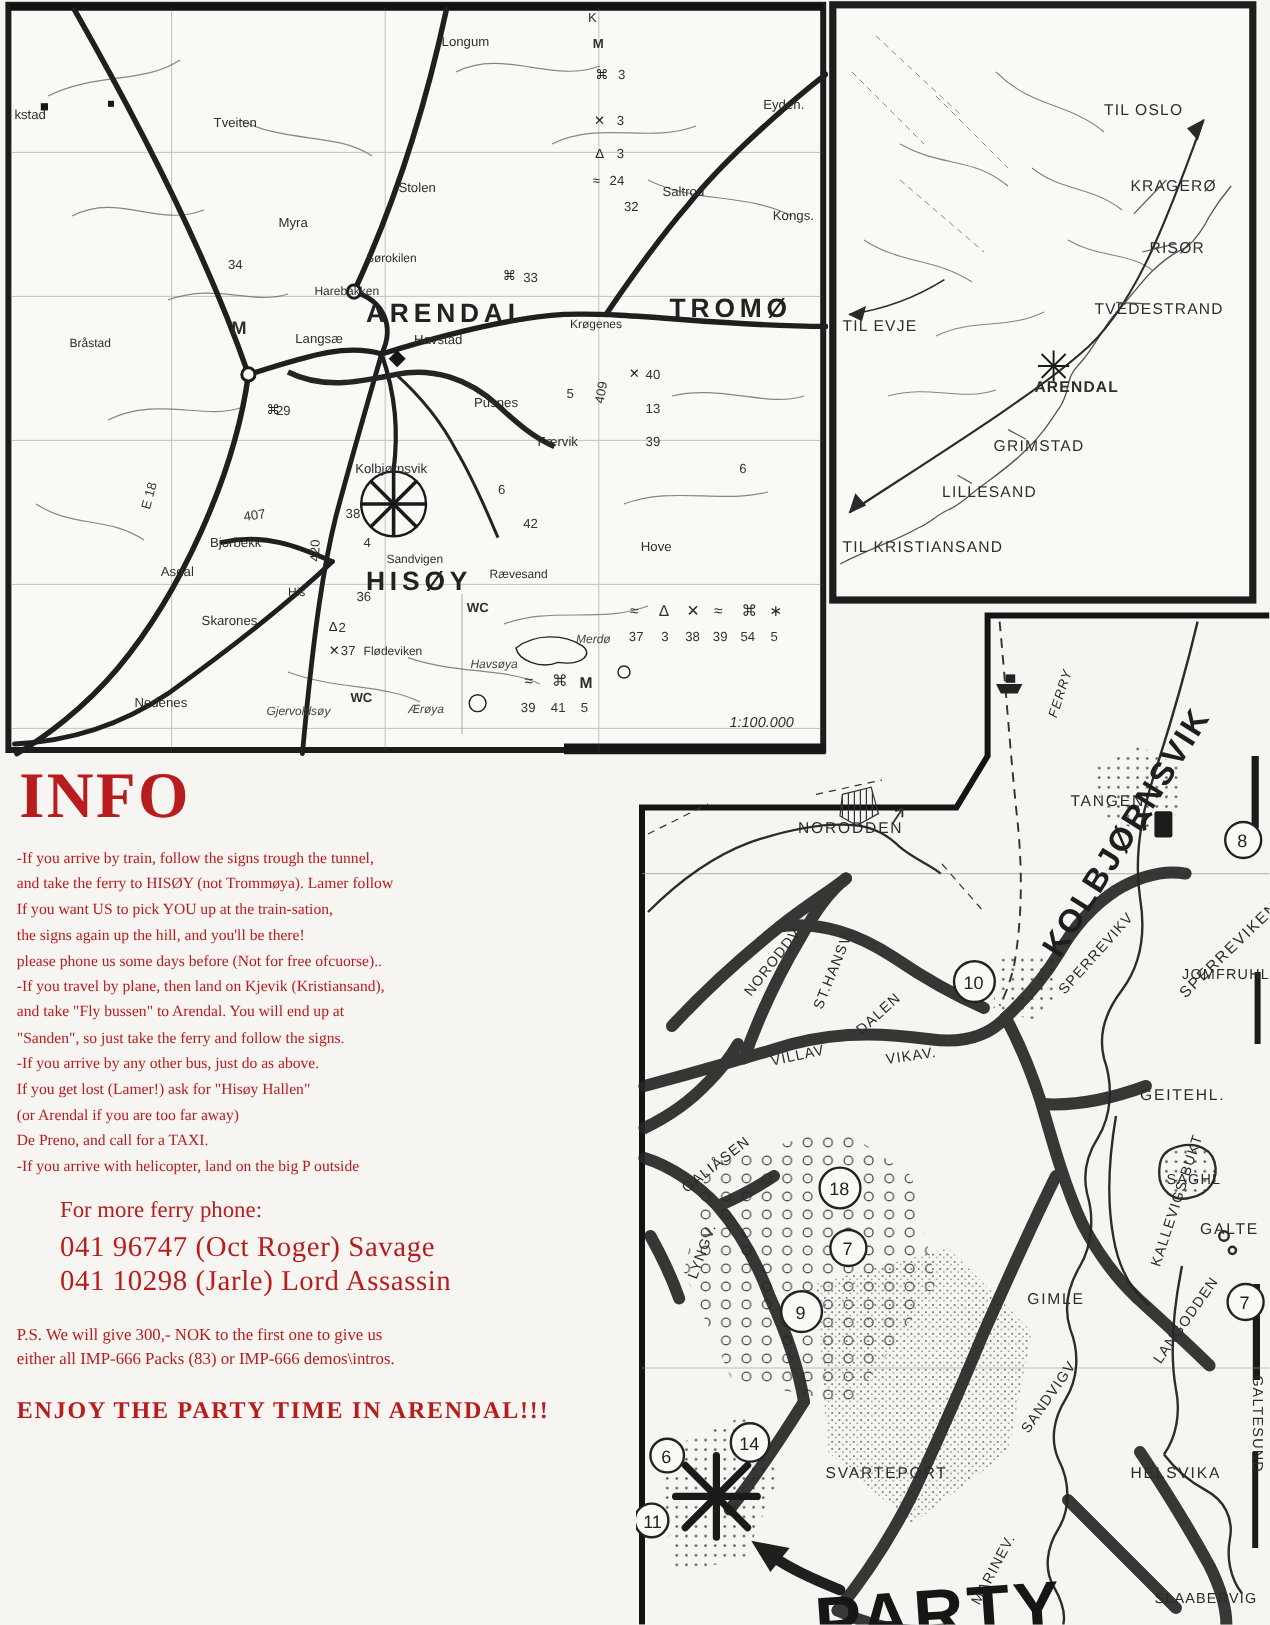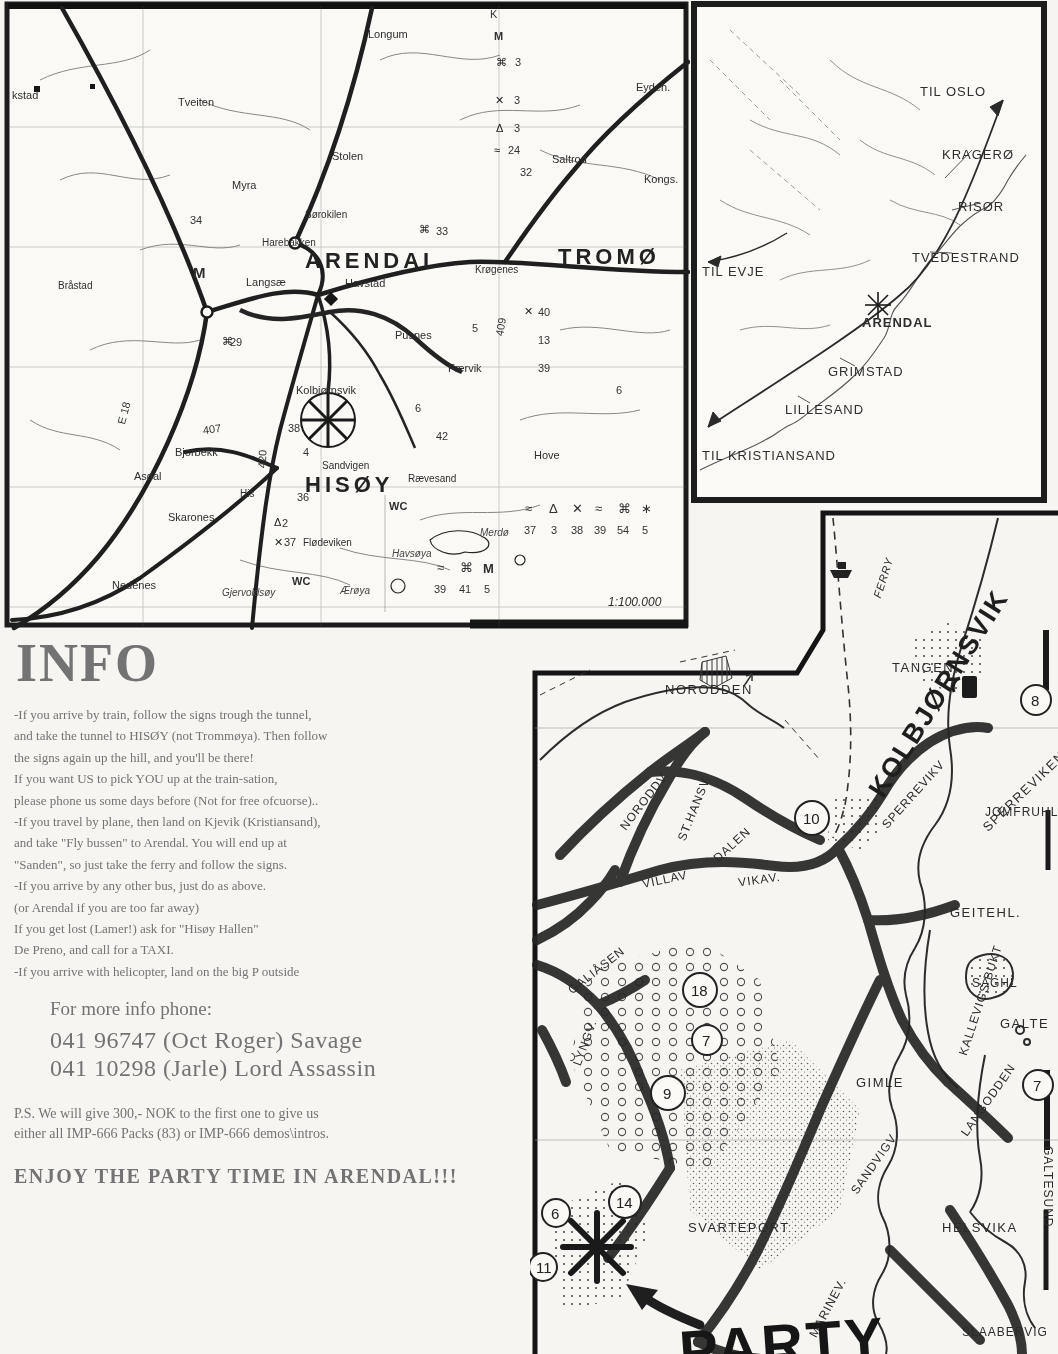--- a/index.html
+++ b/index.html
@@ -10,21 +10,21 @@
   svg text{fill:#2e2e2e;font-family:"Liberation Sans",sans-serif}
   .lbl{font-size:11px}
   .lbl-sm{font-size:10px}
   .lbl-big{font-size:22px;font-weight:600;letter-spacing:4px;fill:#222}
   .lbl-it{font-style:italic;fill:#444}
   .num{font-size:11px;fill:#333}
   .sym{font-size:11px;fill:#222}
   .street-lbl{font-size:12px;letter-spacing:1px;fill:#2b2b2b}
   .street-lbl-lg{font-size:13px;letter-spacing:1.5px}
   .circ-num{font-size:15px;fill:#222}
-  .info{position:absolute;left:14px;top:634px;width:522px;color:#737373;
+  .info{position:absolute;left:14px;top:634px;width:522px;color:#b91c1c;
         font-family:"Liberation Serif",serif}
   .info-heading{font-size:54px;line-height:58px;margin:0 0 12px 2px;font-weight:600;letter-spacing:2px}
   .info-line{font-size:13px;line-height:21.4px;white-space:nowrap}
   .phones{margin-top:16px;margin-left:36px}
   .phone-heading{font-size:19px;margin-bottom:6px}
   .phone-line{font-size:24px;line-height:28px;letter-spacing:.5px;white-space:nowrap}
   .write-line{font-size:18px;margin-top:3px;margin-left:-8px}
   .ps{margin-top:22px}
   .ps-line{font-size:14px;line-height:19.6px;white-space:nowrap}
   .closing{margin-top:22px;font-size:20px;font-weight:bold;letter-spacing:1.5px;white-space:nowrap}
@@ -426,35 +426,35 @@
     <text x="318" y="92" style="font-size:11px;font-style:italic;letter-spacing:1px" transform="rotate(-72 332 68)">FERRY</text>
     <text x="150" y="858" style="font-size:58px;font-weight:bold;letter-spacing:3px;fill:#161616" transform="rotate(-4 205 850)">PARTY</text>
   </g>
 </svg>
 </div>
 
 <div class="info">
   <div class="info-heading">INFO</div>
   <div>
     <div class="info-line">-If you arrive by train, follow the signs trough the tunnel,</div>
-    <div class="info-line">and take the tunnel to HISØY (not Trommøya). Then follow</div>
+    <div class="info-line">and take the ferry to HISØY (not Trommøya). Lamer follow</div>
+    <div class="info-line">If you want US to pick YOU up at the train-sation,</div>
     <div class="info-line">the signs again up the hill, and you'll be there!</div>
-    <div class="info-line">If you want US to pick YOU up at the train-sation,</div>
     <div class="info-line">please phone us some days before (Not for free ofcuorse)..</div>
     <div class="info-line">-If you travel by plane, then land on Kjevik (Kristiansand),</div>
     <div class="info-line">and take "Fly bussen" to Arendal. You will end up at</div>
     <div class="info-line">"Sanden", so just take the ferry and follow the signs.</div>
     <div class="info-line">-If you arrive by any other bus, just do as above.</div>
+    <div class="info-line">If you get lost (Lamer!) ask for "Hisøy Hallen"</div>
     <div class="info-line">(or Arendal if you are too far away)</div>
-    <div class="info-line">If you get lost (Lamer!) ask for "Hisøy Hallen"</div>
     <div class="info-line">De Preno, and call for a TAXI.</div>
     <div class="info-line">-If you arrive with helicopter, land on the big P outside</div>
   </div>
   <div class="phones">
-    <div class="phone-heading">For more info phone:</div>
+    <div class="phone-heading">For more ferry phone:</div>
     <div class="phone-line">041 96747 (Oct Roger) Savage</div>
     <div class="phone-line">041 10298 (Jarle) Lord Assassin</div>
   </div>
   <div class="ps">
     <div class="ps-line">P.S. We will give 300,- NOK to the first one to give us</div>
     <div class="ps-line">either all IMP-666 Packs (83) or IMP-666 demos\intros.</div>
   </div>
   <div class="closing">ENJOY THE PARTY TIME IN ARENDAL!!!</div>
 </div>
 

